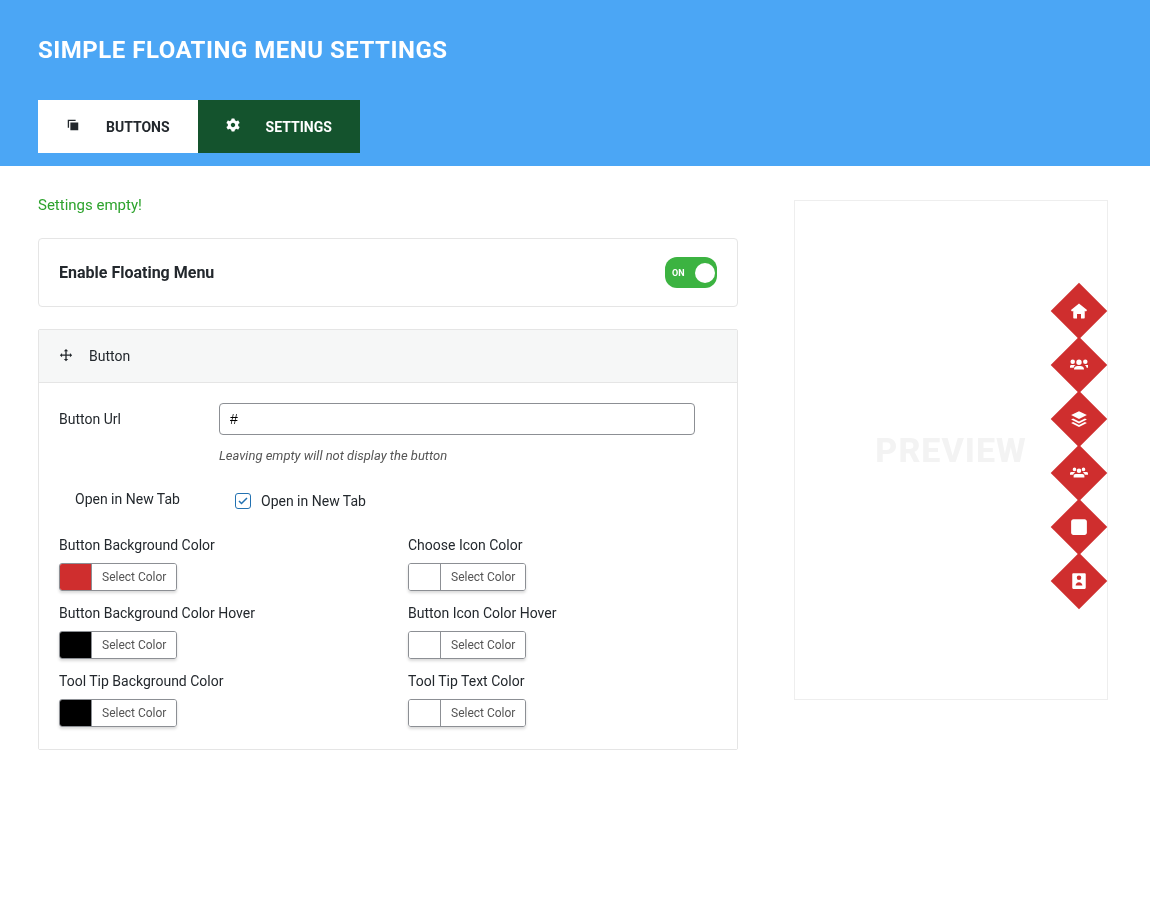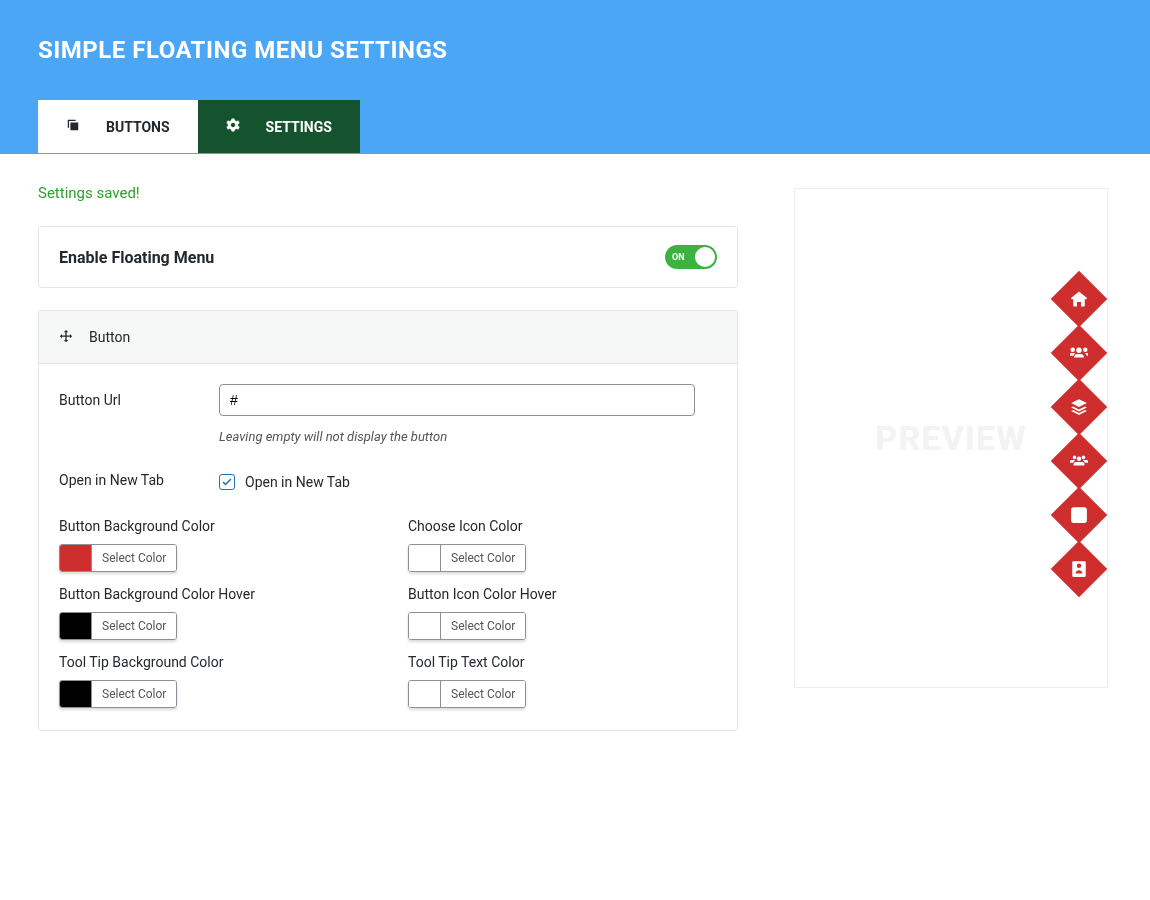--- a/index.html
+++ b/index.html
@@ -4,21 +4,21 @@
 <style>
   * { box-sizing: border-box; margin: 0; padding: 0; }
   body {
     font-family: -apple-system, BlinkMacSystemFont, "Segoe UI", Roboto, Helvetica, Arial, sans-serif;
     background: #ffffff;
     color: #23282d;
     font-size: 14px;
   }
   .header {
     background: #4ba6f5;
-    padding: 36px 38px 1px 38px;
+    padding: 36px 38px 13px 38px;
   }
   .header-title {
     color: #fff;
     font-size: 24px;
     font-weight: 700;
     letter-spacing: 0.5px;
     margin-bottom: 36px;
   }
   .tabs {
     display: flex;
@@ -61,21 +61,21 @@
     background: #fff;
   }
   .card-row {
     display: flex;
     align-items: center;
     justify-content: space-between;
     padding: 18px 20px;
   }
   .card-title { font-weight: 700; font-size: 16px; }
   .toggle {
-    width: 52px; height: 24px;
+    width: 52px; height: 31px;
     background: #3cb341;
     border-radius: 12px;
     position: relative;
     display: flex; align-items: center;
     justify-content: flex-end;
     padding-right: 2px;
     cursor: pointer;
   }
   .toggle-knob { width: 20px; height: 20px; border-radius: 50%; background: #fff; }
   .toggle-label { color:#fff; font-size:9px; font-weight:700; position:absolute; left:7px; }
@@ -241,21 +241,21 @@
       <span><svg fill="#fff">
             <use href="#sym-gear"></use>
           </svg></span>
       <span>SETTINGS</span>
     </div>
   </div>
 </div>
 
 <div class="content">
   <div class="main-col">
-    <div class="notice">Settings saved!</div>
+    <div class="notice">Settings empty!</div>
 
     <div class="card">
       <div class="card-row">
         <div class="card-title">Enable Floating Menu</div>
         <div class="toggle">
           <span class="toggle-label">ON</span>
           <div class="toggle-knob"></div>
         </div>
       </div>
     </div>
@@ -272,21 +272,21 @@
 
         <div class="form-row">
           <div class="form-label">Button Url</div>
           <div class="form-control">
             <input class="text-input" type="text" value="#" style="">
             <div class="hint">Leaving empty will not display the button</div>
           </div>
         </div>
 
 
-        <div class="form-row" style="margin-bottom:8px;">
+        <div class="form-row" style="margin-bottom:8px;margin-left:16px;">
           <div class="form-label" style="padding-top:0">Open in New Tab</div>
           <div class="form-control">
             <div class="checkbox-line">
               <div class="checkbox">
                 <svg>
                     <use href="#sym-check"></use>
                   </svg>
               </div>
               <span>Open in New Tab</span>
             </div>

